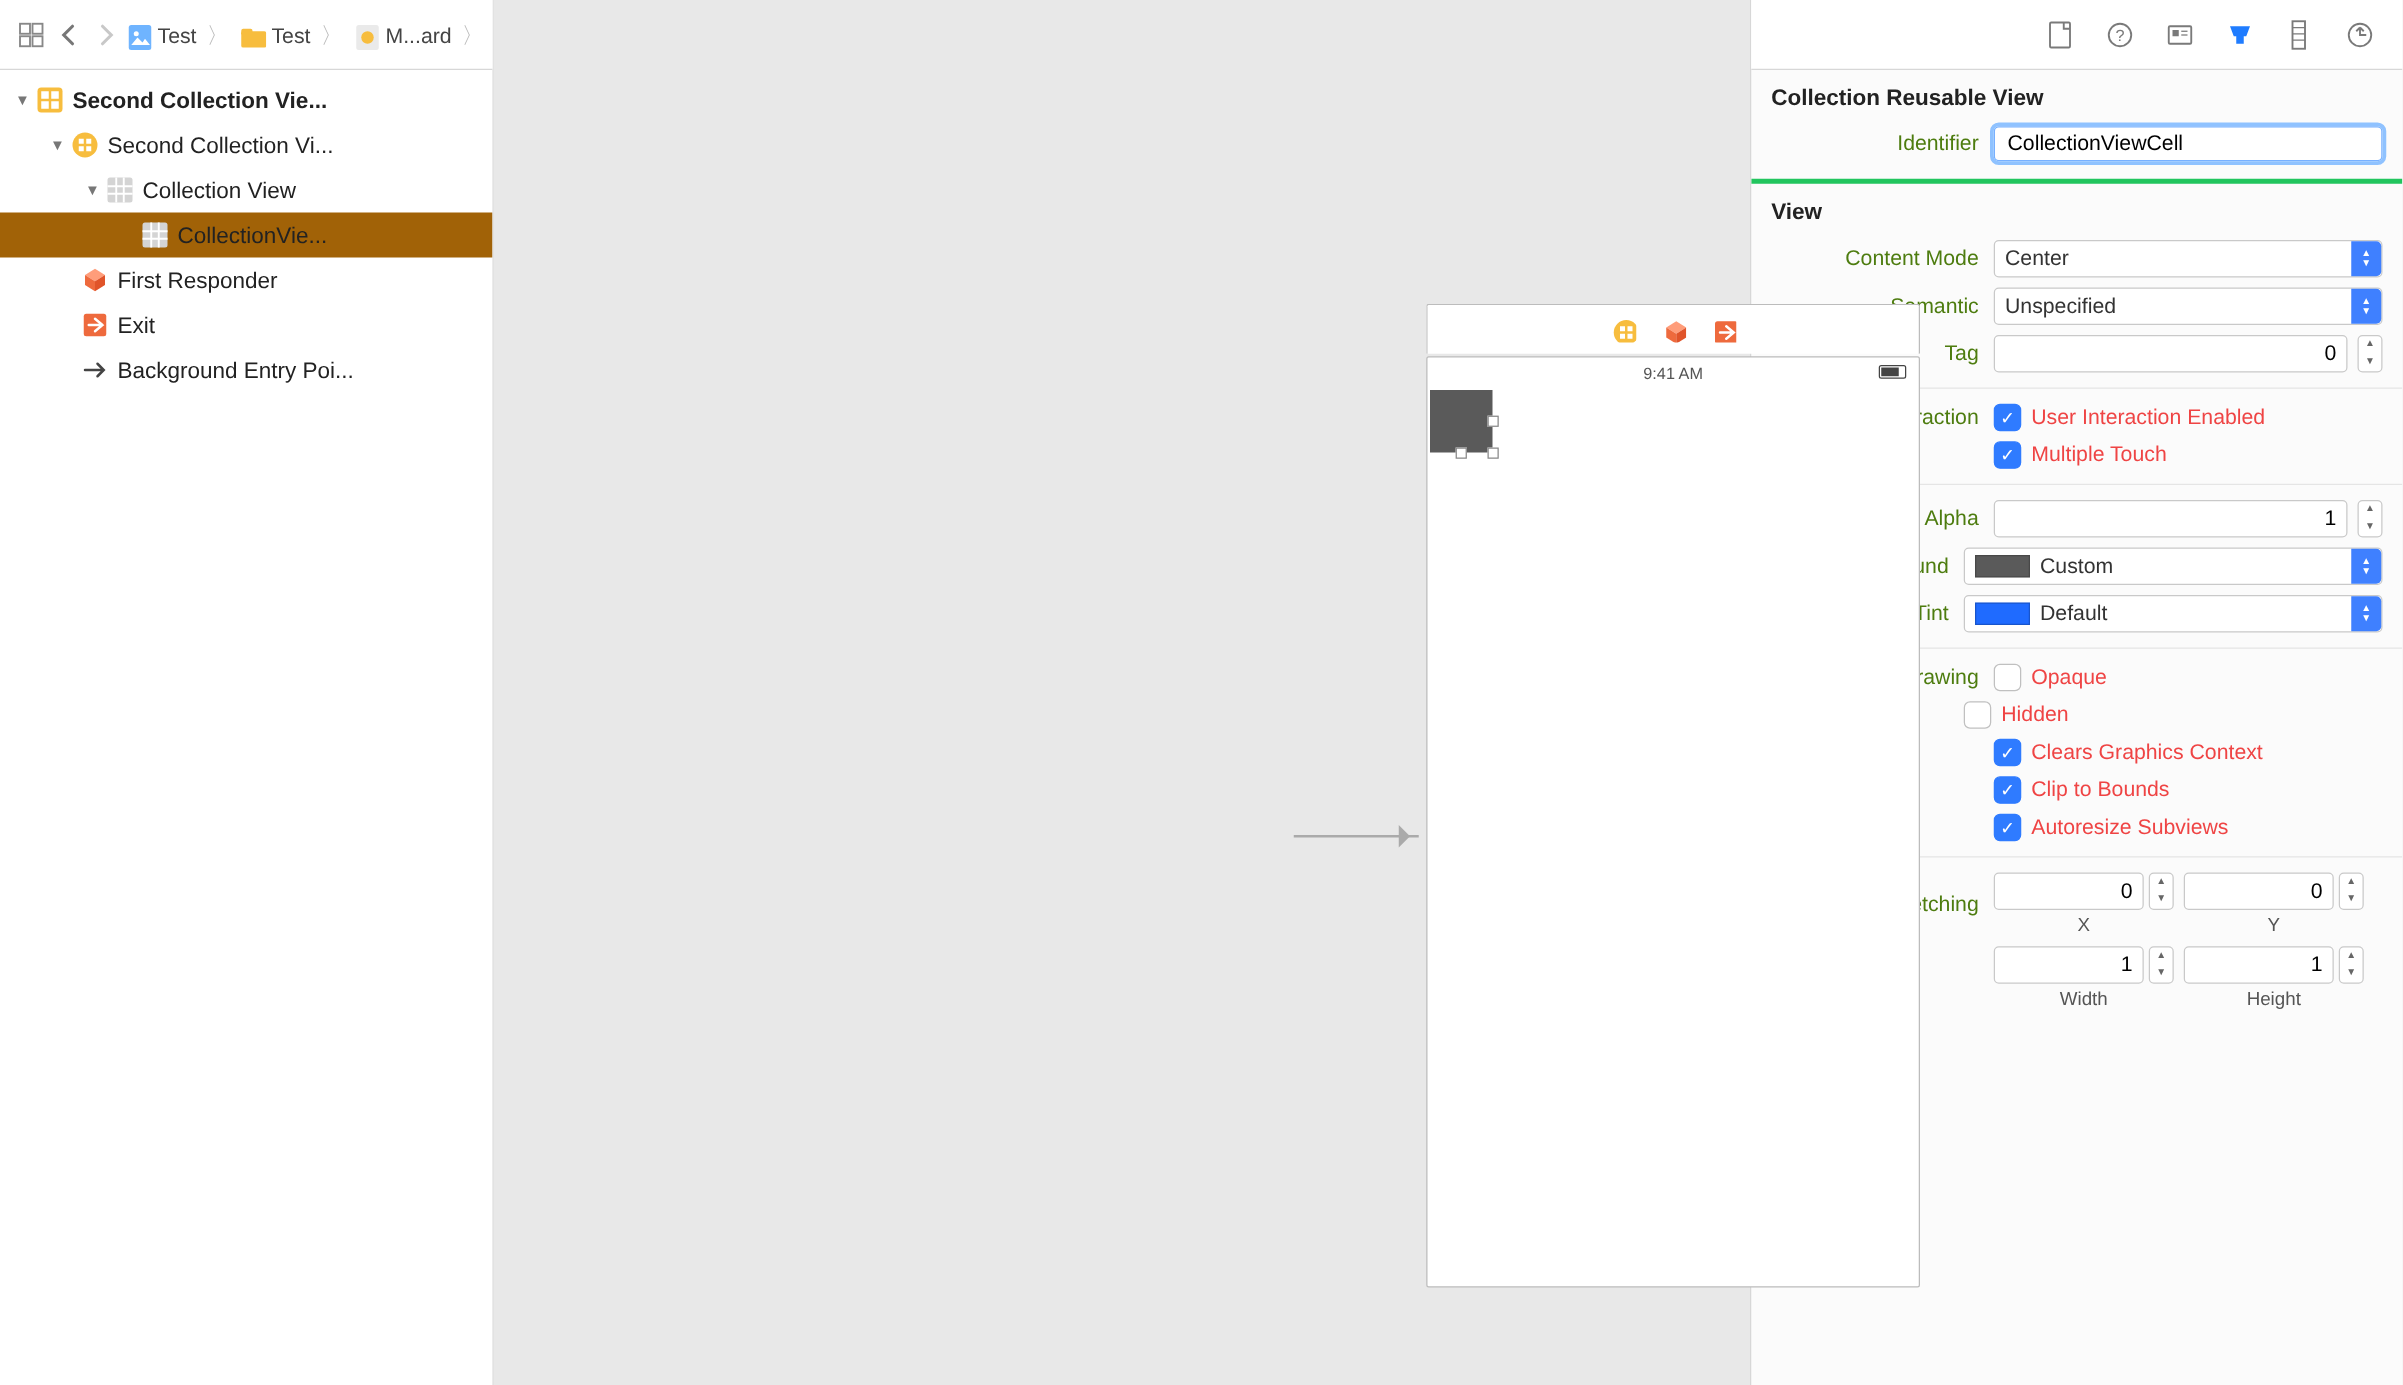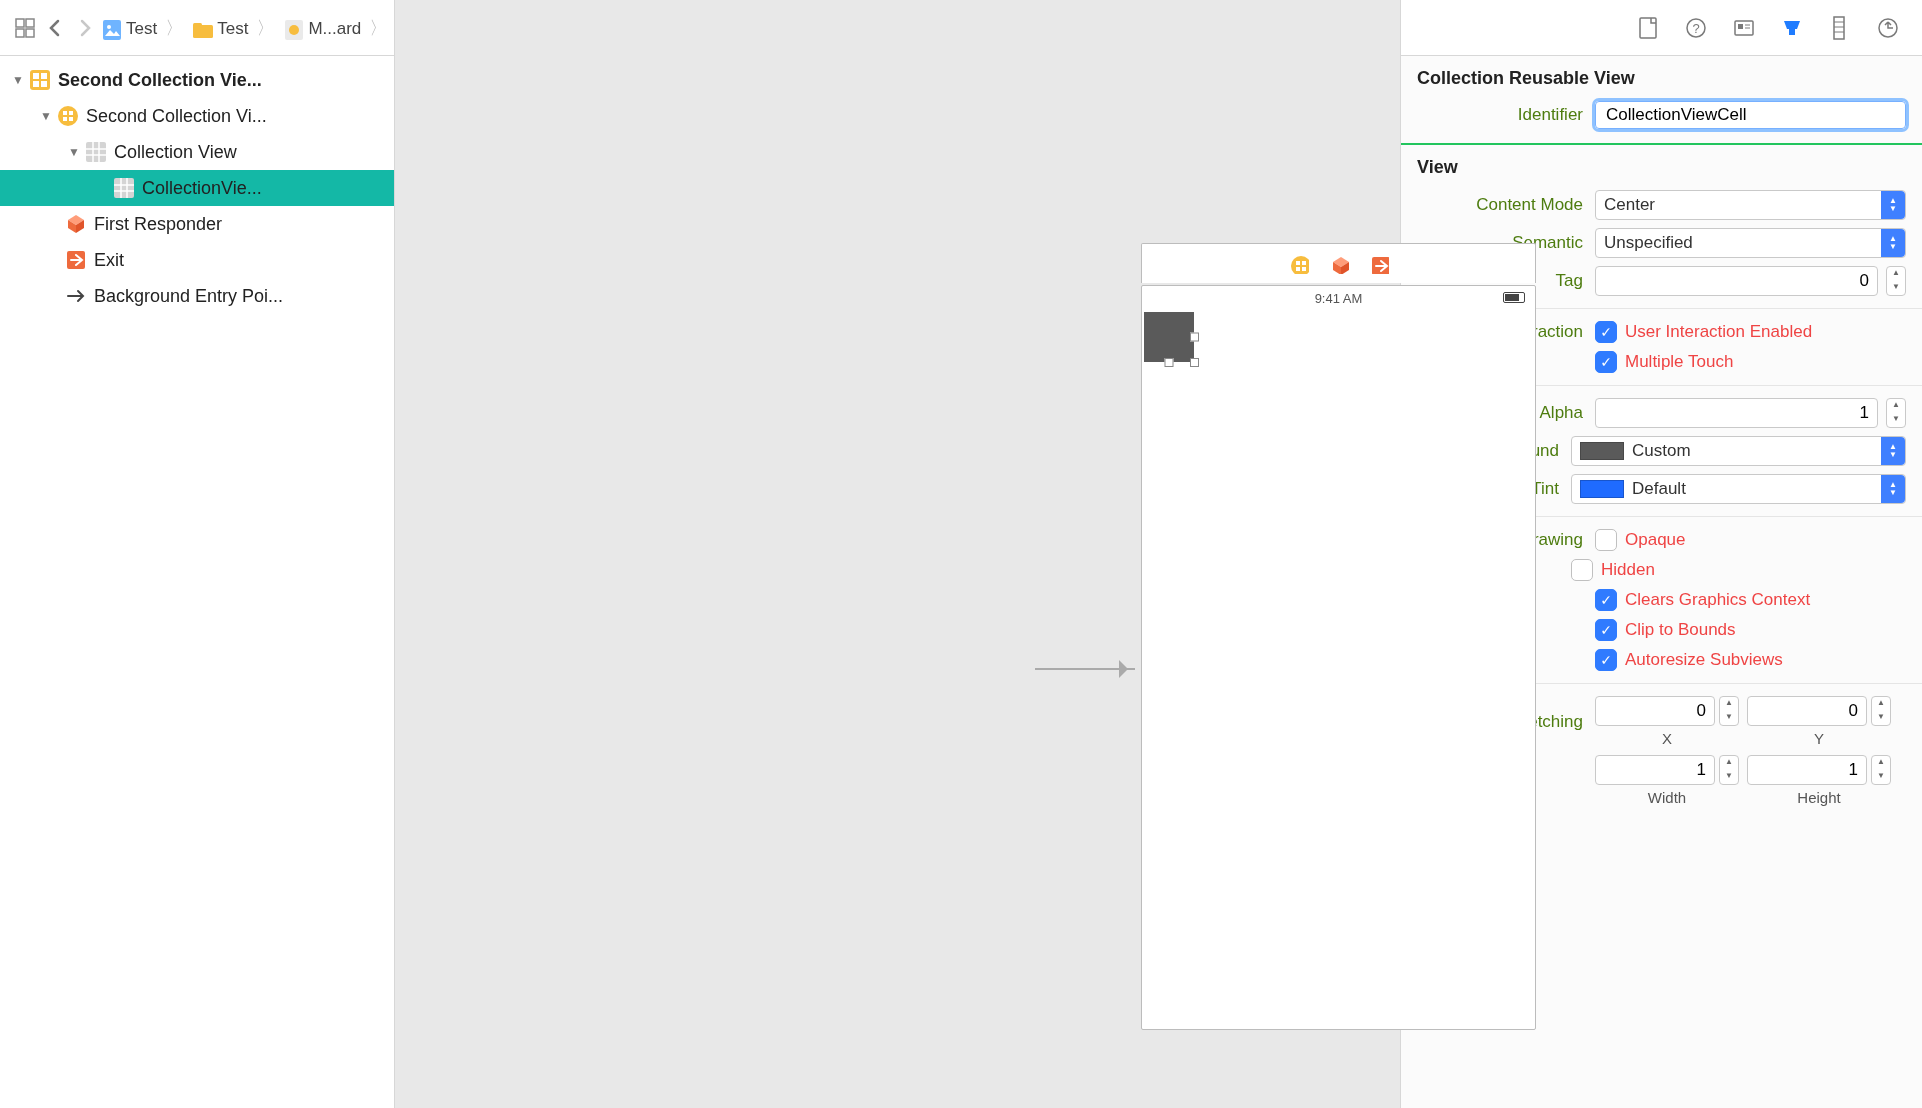--- a/index.html
+++ b/index.html
@@ -13,34 +13,34 @@
 
 .topbar { height:56px; border-bottom:1px solid #d7d7d7; display:flex; align-items:center; padding:0 10px; background:#fff; }
 .crumb-bar { flex:1; display:flex; align-items:flex-end; gap:6px; overflow:hidden; }
 .crumb { display:flex; align-items:center; gap:4px; white-space:nowrap; font-size:17px; color:#444; }
 .crumb .ico { width:22px; height:22px; }
 .chev { color:#bbb; font-size:18px; padding:0 2px; }
 .nav-btn { width:30px; height:30px; display:flex; align-items:center; justify-content:center; color:#7a7a7a; }
 
 .outline { flex:1; overflow:auto; padding-top:6px; }
 .tree-row { display:flex; align-items:center; height:36px; font-size:18px; color:#222; padding-right:6px; white-space:nowrap; overflow:hidden; text-overflow:ellipsis; }
-.tree-row.sel { background:#14b8a6; }
+.tree-row.sel { background:#a16207; }
 .disclosure { width:20px; text-align:center; color:#777; font-size:12px; }
 .tree-row .ico { width:24px; height:24px; margin-right:6px; flex-shrink:0; }
 .tree-row.bold { font-weight:600; }
 
 
 .insp-tabs { height:56px; border-bottom:1px solid #d7d7d7; display:flex; align-items:center; justify-content:flex-end; gap:20px; padding:0 20px; background:#fff; }
 .insp-tab { width:28px; height:28px; display:flex; align-items:center; justify-content:center; color:#7a7a7a; }
 .insp-tab.active { color:#1f7cff; }
 
 
 .insp { flex:1; overflow:auto; }
 .section-title { font-size:18px; font-weight:600; padding:12px 16px 8px 16px; color:#222; }
-.section { border-bottom:2px solid #22c55e; padding-bottom:10px; }
+.section { border-bottom:4px solid #22c55e; padding-bottom:10px; }
 .row { display:flex; align-items:center; padding:4px 16px 4px 0; }
 .row .label { width:170px; text-align:right; padding-right:12px; font-size:17px; color:#4d7c0f; }
 .row .ctrl { flex:1; display:flex; align-items:center; gap:8px; }
 .plus { width:24px; text-align:center; color:#aaa; font-size:18px; }
 .indent { width:24px; }
 
 input[type=text].field { width:100%; height:28px; border:1px solid #c9c9c9; border-radius:4px; padding:0 10px; font-size:17px; background:#fff; }
 input[type=text].field.focus { outline:3px solid #8fc2ff; border-color:#77b0ff; background:#fff; }
 
 .select { flex:1; height:30px; border:1px solid #c9c9c9; border-radius:4px; background:#fff; display:flex; align-items:center; padding:0 8px; font-size:17px; position:relative; }

